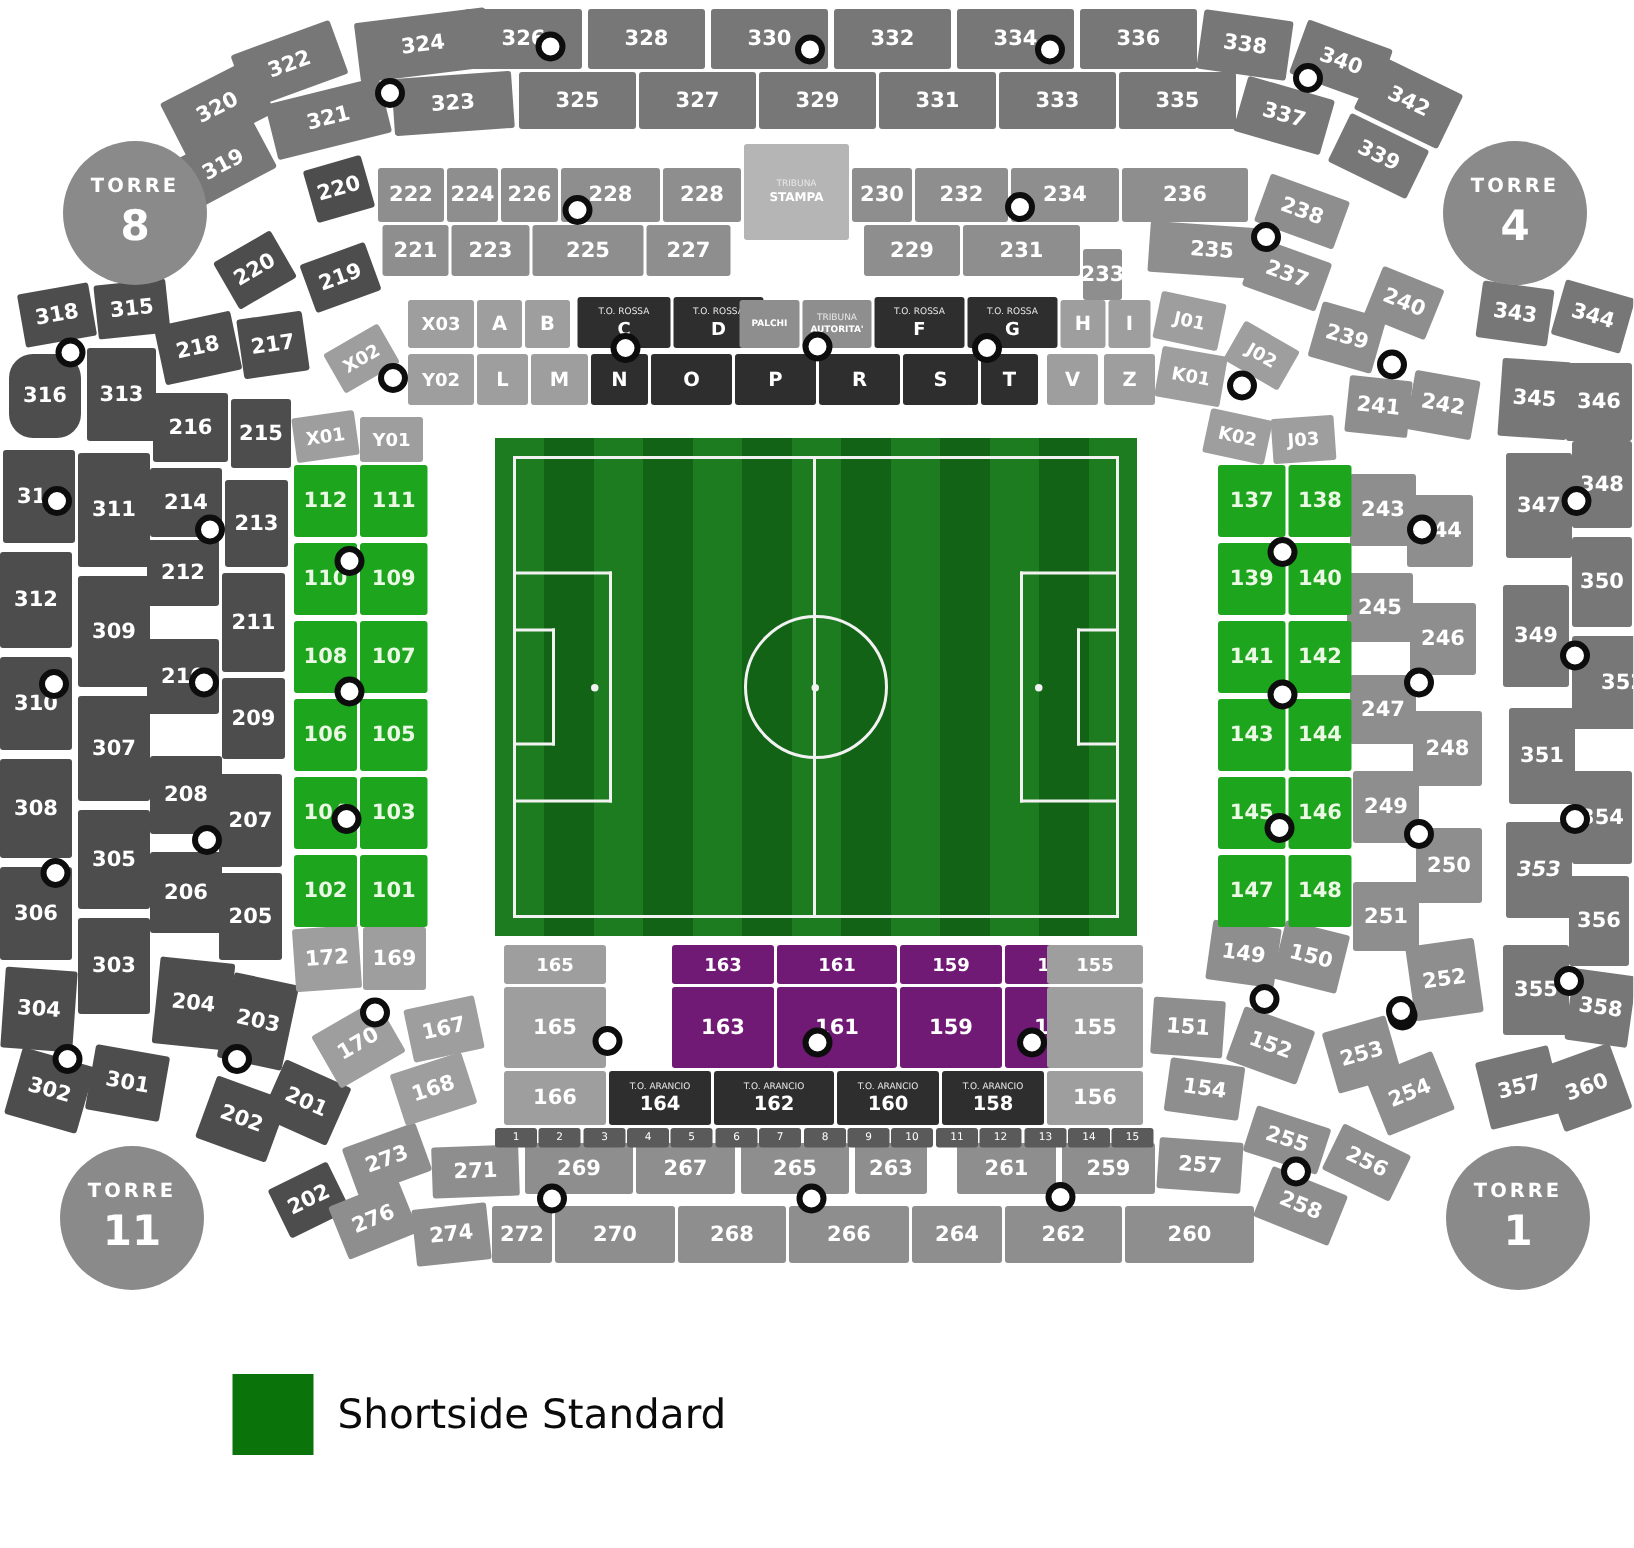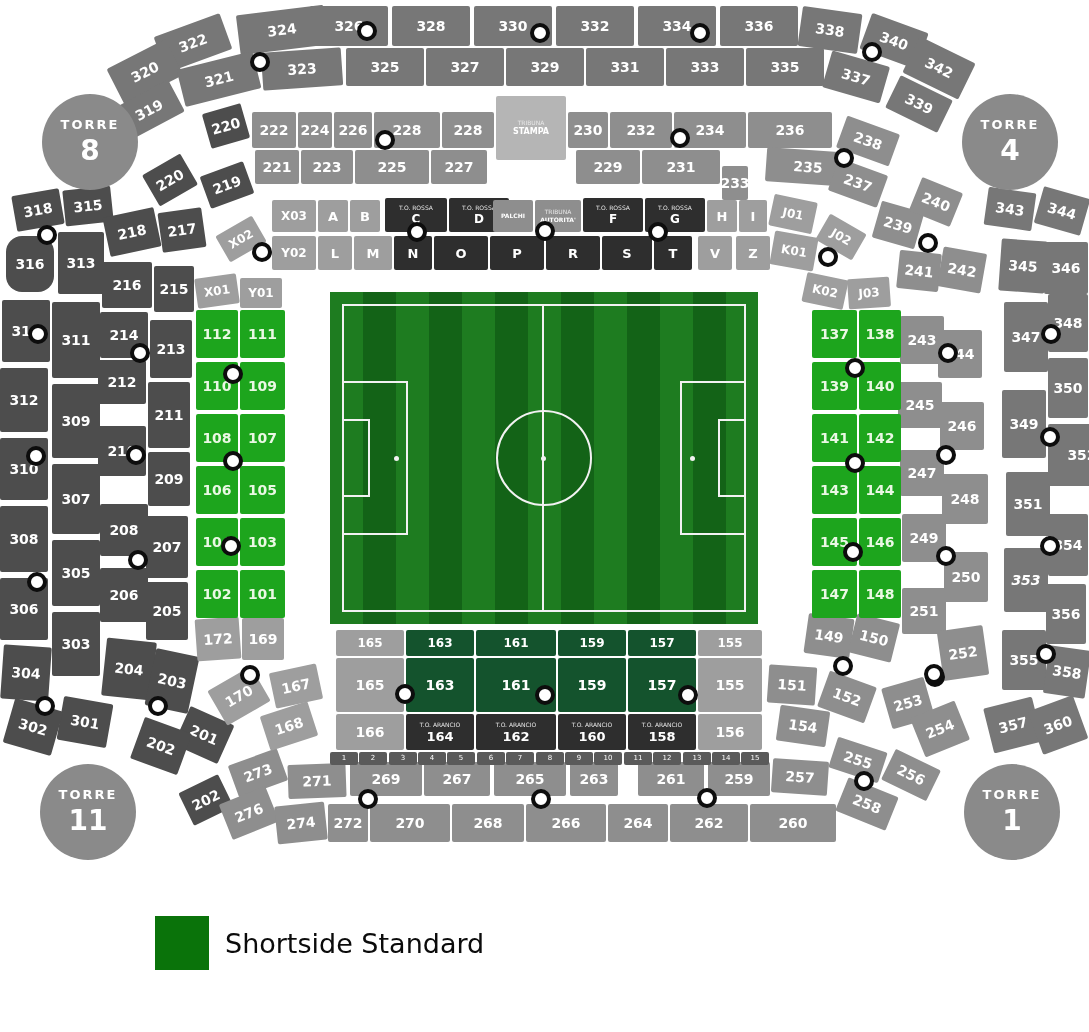--- a/index.html
+++ b/index.html
@@ -5,21 +5,21 @@
   html,body{margin:0;padding:0;background:#fff;}
   #map{position:relative;width:1089px;height:1032px;background:#fff;overflow:hidden;
        font-family:"DejaVu Sans","Liberation Sans",sans-serif;}
   .sec{position:absolute;display:flex;flex-direction:column;align-items:center;justify-content:center;
        color:#fff;font-size:14px;font-weight:bold;line-height:1;border-radius:2px;box-sizing:border-box;
        text-align:center;cursor:pointer;}
   .c-mid{background:#777777;}
   .c-dark{background:#4d4d4d;}
   .c-r2{background:#8e8e8e;}
   .c-r2b{background:#9e9e9e;}
-  .c-lt{background:#14532d;}
+  .c-lt{background:#701a75;margin-left:42px;}
   .c-blk{background:#2e2e2e;}
   .c-stampa{background:#b5b5b5;color:#fff;}
   .c-grn{background:#1da51d;color:#eaf8e4;}
   .c-strip{background:#5a5a5a;font-size:7px;font-weight:normal;}
   .sec .sub{display:block;font-size:6px;font-weight:normal;margin-bottom:2px;white-space:nowrap;color:#e8e8e8;}
   .sec .lbl{font-size:inherit;}
   .marker{position:absolute;width:20px;height:20px;border-radius:50%;background:#fff;
           border:4px solid #0d0d0d;box-sizing:border-box;z-index:30;}
   .tower{position:absolute;width:96px;height:96px;border-radius:50%;background:#8a8a8a;color:#fff;
          display:flex;flex-direction:column;align-items:center;justify-content:center;z-index:5;}

